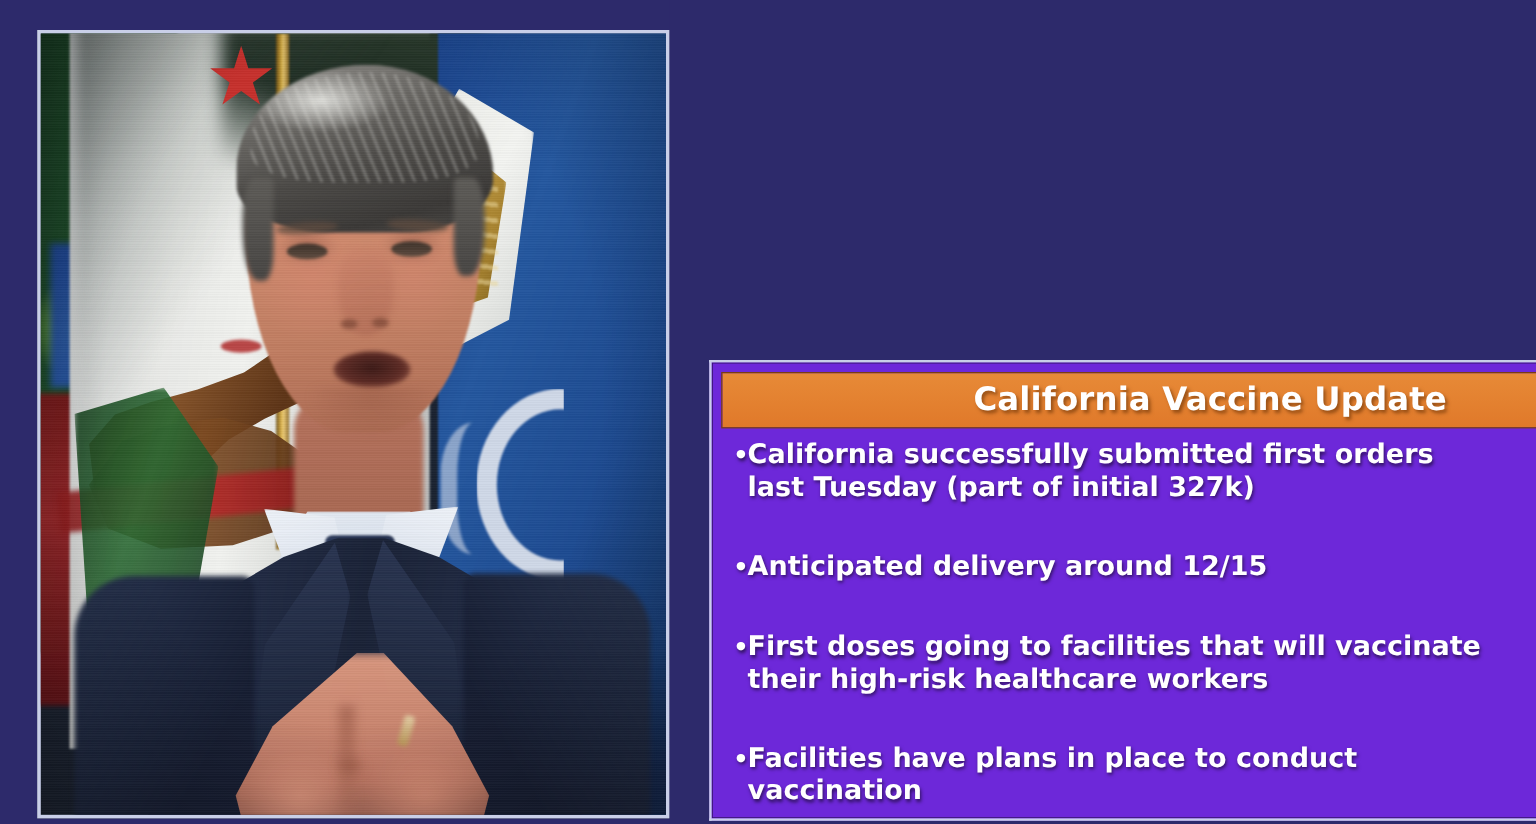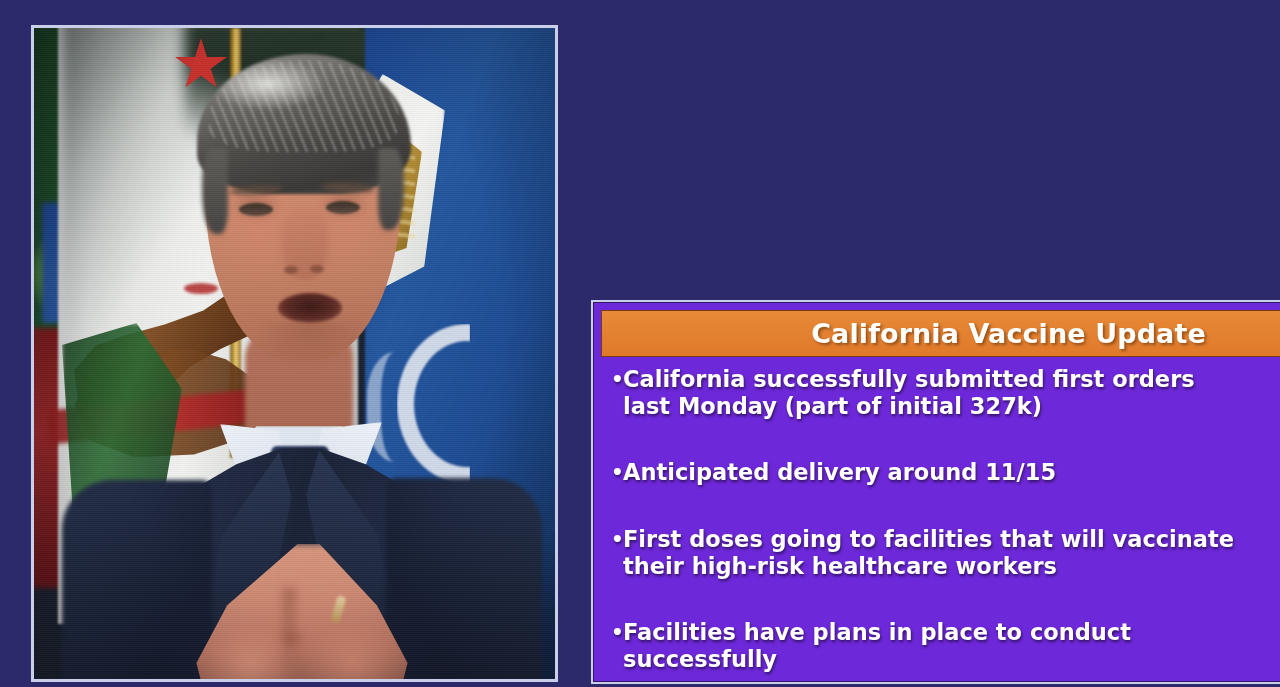--- a/index.html
+++ b/index.html
@@ -534,34 +534,34 @@
     <div id="panel">
 
       <div id="panel-header">
         <span id="panel-header-text">California Vaccine Update</span>
       </div>
 
       <div id="bullet-list">
 
         <div class="bullet-row" id="b0">
           <span class="bullet-dot">•</span>
-          <span class="bullet-text">California successfully submitted first orders last Monday (part of initial 327k)</span>
+          <span class="bullet-text">California successfully submitted first orders last Tuesday (part of initial 327k)</span>
         </div>
 
         <div class="bullet-row" id="b1">
           <span class="bullet-dot">•</span>
-          <span class="bullet-text">Anticipated delivery around 11/15</span>
+          <span class="bullet-text">Anticipated delivery around 12/15</span>
         </div>
 
         <div class="bullet-row" id="b2">
           <span class="bullet-dot">•</span>
           <span class="bullet-text">First doses going to facilities that will vaccinate their high-risk healthcare workers</span>
         </div>
 
         <div class="bullet-row" id="b3">
           <span class="bullet-dot">•</span>
-          <span class="bullet-text">Facilities have plans in place to conduct successfully</span>
+          <span class="bullet-text">Facilities have plans in place to conduct vaccination</span>
         </div>
 
       </div>
     </div>
   </div>
 </div>
 
 </body></html>

